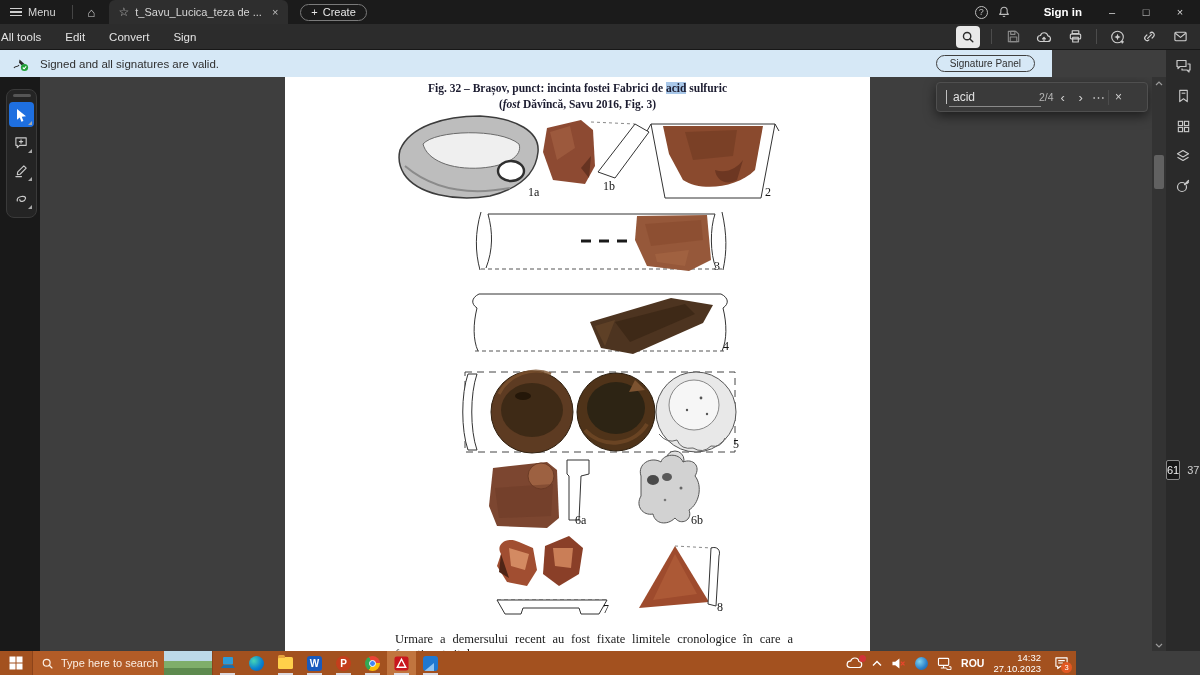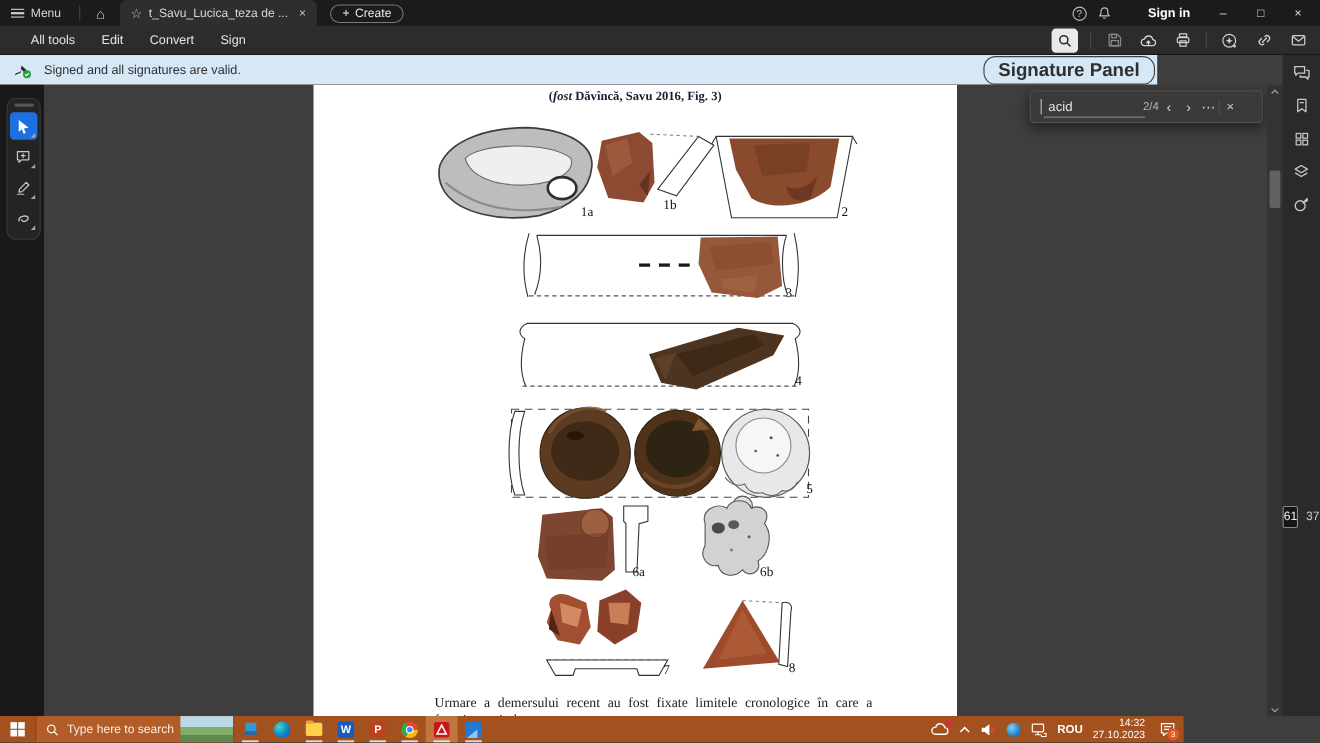--- a/index.html
+++ b/index.html
@@ -18,30 +18,30 @@
 .tab-star{color:#bdbdbd;font-size:12px}
 .tab-x{color:#bdbdbd;font-size:11px;margin-left:4px}
 .create-btn{display:flex;align-items:center;gap:5px;border:1px solid #7a7a7a;border-radius:10px;height:17px;padding:0 10px;margin-left:12px;color:#e6e6e6}
 .tb-right{margin-left:auto;display:flex;align-items:center;gap:6px;padding-right:6px}
 .help-circ{width:13px;height:13px;border:1.2px solid #bdbdbd;border-radius:50%;display:grid;place-items:center;font-size:9px;color:#bdbdbd}
 .signin{font-weight:bold;color:#fff;margin:0 10px 0 24px;font-size:11.5px}
 .winbtn{width:28px;height:24px;display:grid;place-items:center;color:#d9d9d9;font-size:11px}
 
 
 .toolbar{position:absolute;top:24px;left:0;width:1200px;height:26px;background:#2c2c2c;border-bottom:1px solid #171717;display:flex;align-items:center;font-size:11.5px;color:#e3e3e3}
-.tool-items{display:flex;gap:24px;padding-left:28px}
+.tool-items{display:flex;gap:24px;padding-left:1px}
 .tool-right{margin-left:auto;display:flex;align-items:center;gap:11px;padding-right:10px}
 .icbtn{width:20px;height:20px;display:grid;place-items:center}
 .search-active{width:24px;height:22px;background:#e9e9e9;border-radius:4px}
 .vdiv{width:1px;height:15px;background:#4c4c4c}
 
 
 .sigbar{position:absolute;top:50px;left:0;width:1052px;height:27px;background:#d6e8f6;display:flex;align-items:center;color:#2f2f2f;font-size:11.5px}
 .sig-ic{margin:0 10px 0 12px;position:relative;width:18px;height:16px}
-.sigpanel-btn{margin-left:auto;margin-right:2px;border:1.5px solid #3f3f3f;border-radius:11px;padding:2px 13px;font-weight:bold;font-size:17px;color:#2f2f2f;background:transparent}
+.sigpanel-btn{margin-left:auto;margin-right:17px;border:1.5px solid #3f3f3f;border-radius:11px;padding:2px 13px;font-weight:normal;font-size:10px;color:#2f2f2f;background:transparent}
 
 
 .rail{position:absolute;top:50px;right:0;width:34px;height:601px;background:#2a2a2a;display:flex;flex-direction:column;align-items:center;padding-top:7px;gap:12px}
 .rail-ic{width:18px;height:18px;display:grid;place-items:center}
 .rail-pager{position:absolute;top:410px;left:0;width:34px;display:flex;flex-direction:row;align-items:center;gap:7px}
 .pagebox{width:26px;height:20px;background:#161616;border:1px solid #8a8a8a;border-radius:2px;color:#f0f0f0;font-size:11px;display:grid;place-items:center}
 .totpages{color:#cfcfcf;font-size:11px}
 .rail-div{width:22px;height:1px;background:#4a4a4a}
 
 
@@ -241,20 +241,21 @@
     <span class="qt">
       <svg width="15" height="15" viewBox="0 0 16 16" fill="none" stroke="#c9c9c9" stroke-width="1.3" stroke-linecap="round">
           <path d="M3.5,10.5 C2.5,5.5 13,4 12.3,8 C11.7,11.2 6.2,12.3 6.2,9.3"></path>
         </svg>
       <i class="corner"></i>
     </span>
   </div>
 
   <div class="page">
     <div class="caption">
+      <div><span>Fig. 32 – Brașov, punct: incinta fostei Fabrici de </span><span class="hl">acid</span><span> sulfuric</span></div>
       <div><span>(</span><i>fost</i><span> Dăvîncă, Savu 2016, Fig. 3)</span></div>
     </div>
 
     <svg class="fig" width="585" height="512" viewBox="0 0 585 512">
 
       <g>
         <path d="M115,42 C125,18 160,8 195,8 C232,10 255,24 253,44 C251,64 236,80 205,88 C170,94 132,86 119,66 C114,58 113,50 115,42 Z" fill="#bdbdbd" stroke="#3c3c3c" stroke-width="1.5"></path>
         <path d="M138,36 C150,22 215,20 234,36 C238,48 222,58 196,60 C165,62 142,52 138,36 Z" fill="#efefef" stroke="#6a6a6a"></path>
         <path d="M120,58 Q160,92 225,80" fill="none" stroke="#8b8b8b" stroke-width="2"></path>
         <ellipse cx="226" cy="63" rx="13" ry="10" fill="#fff" stroke="#2f2f2f" stroke-width="2.4"></ellipse>

